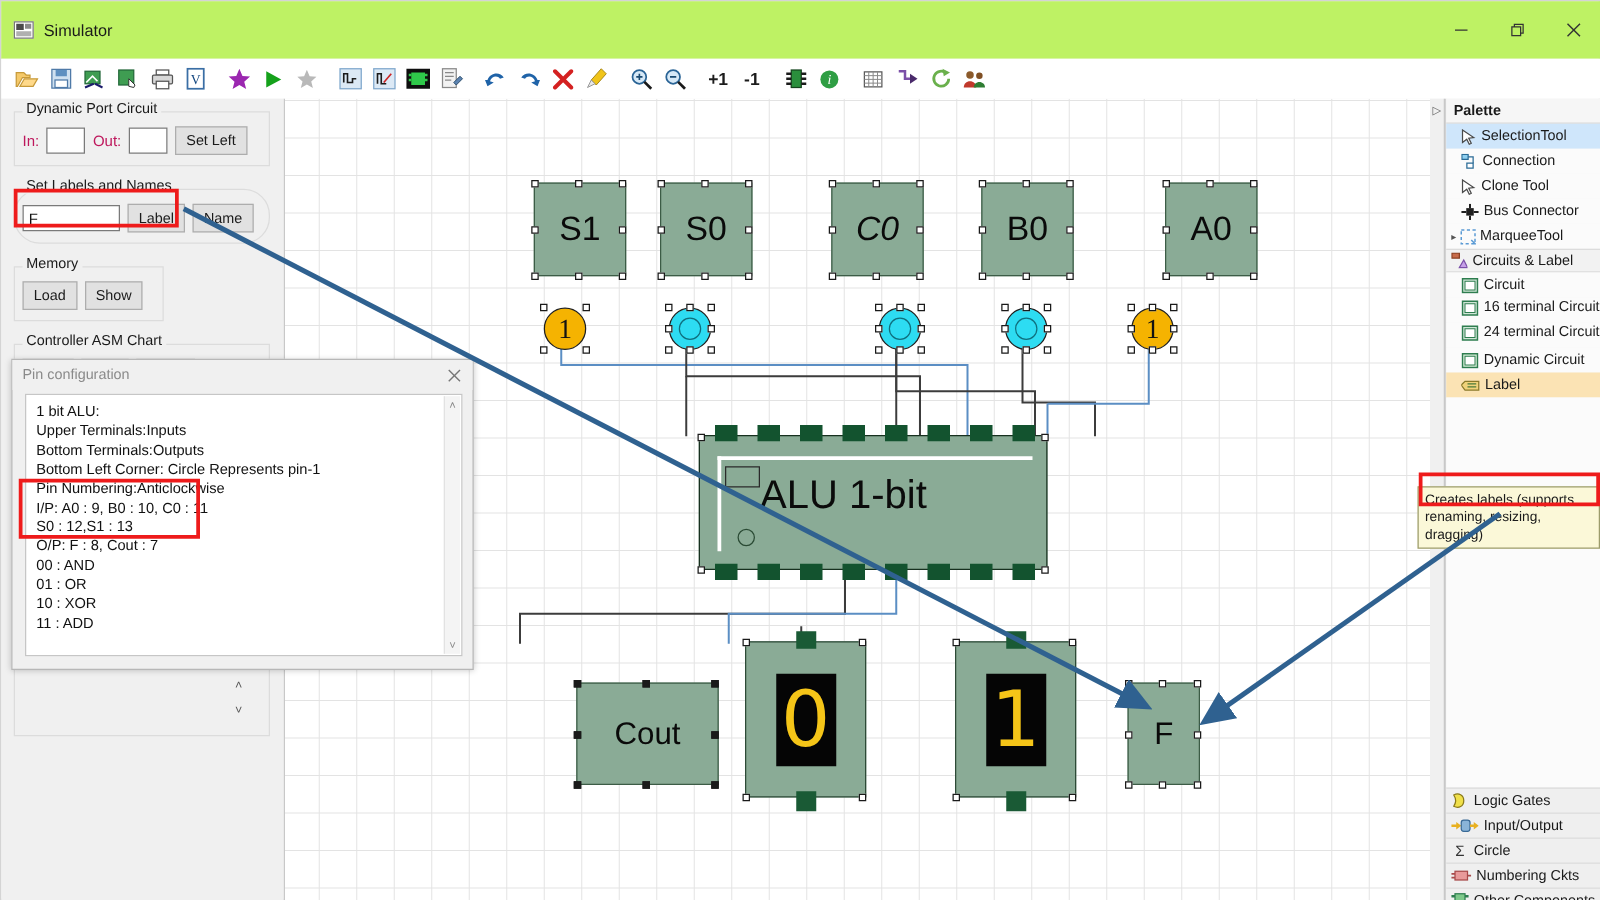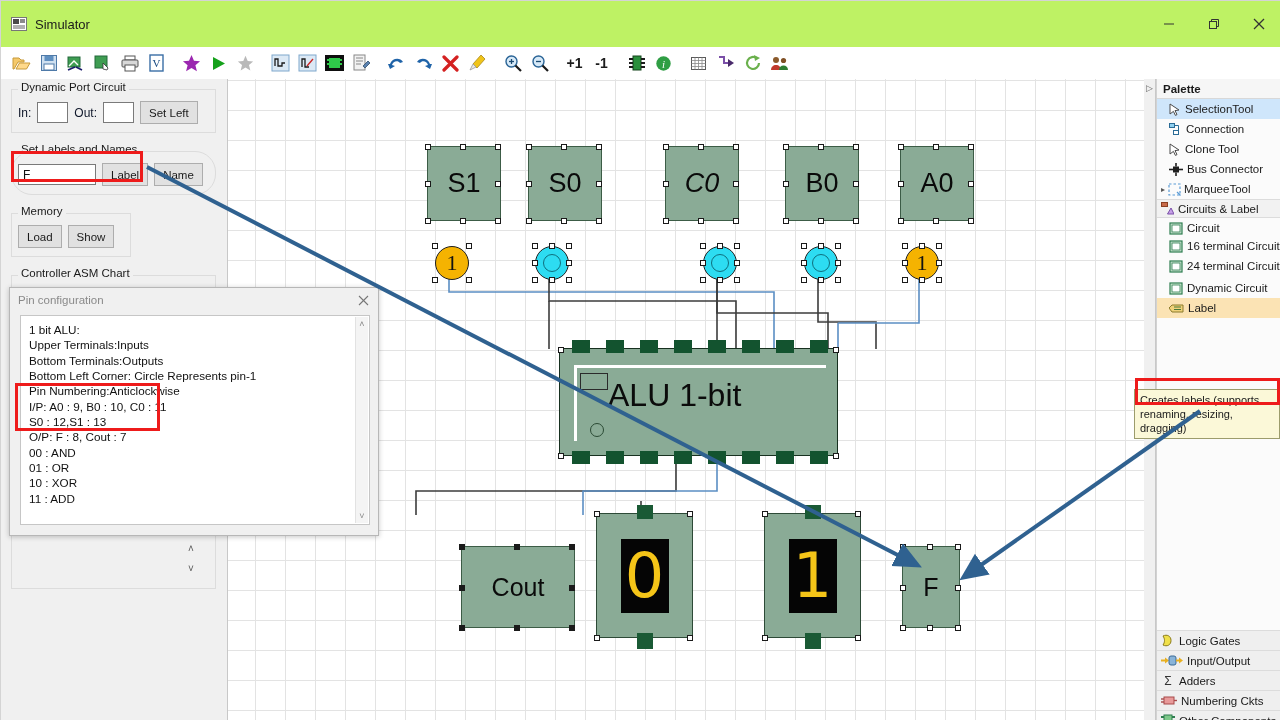--- a/index.html
+++ b/index.html
@@ -81,21 +81,21 @@
     height: 21px; border: 1px solid #7a7a7a; background: #fff;
     font-size: 12px; padding: 0 4px; color: #111;
     display: flex; align-items: center;
   }
   .btn {
     height: 23px; border: 1px solid #adadad; background: #e1e1e1;
     font-size: 11.5px; color: #1a1a1a; padding: 0 8px;
     display: flex; align-items: center; justify-content: center;
     white-space: nowrap;
   }
-  .lbl { font-size: 12px; color: #0f172a; }
+  .lbl { font-size: 12px; color: #be185d; }
 
   #useridgroup {
     position: absolute; left: 10px; top: 450px; width: 205px; height: 60px;
     border: 1px solid #dcdcdc; background: #f0f0f0;
   }
   #useridlabel {
     position: absolute; left: 8px; top: 441px;
     font-size: 11.5px; color: #1a1a1a; background: #f0f0f0;
     padding: 0 3px; z-index: 4;
   }
@@ -647,21 +647,21 @@
           <span style="left:37px;top:2px"></span>
           <span style="left:72px;top:2px"></span>
         <span style="left:2px;top:39px"></span>
           <span style="left:72px;top:39px"></span>
         <span style="left:2px;top:76px"></span>
           <span style="left:37px;top:76px"></span>
           <span style="left:72px;top:76px"></span>
       </div>
     </div>
 
-    <div class="node" style="left:672px; top:67px; width:74px; height:75px;">
+    <div class="node" style="left:704px; top:67px; width:74px; height:75px;">
       <div class="labelbox" style="left:0;top:0;width:74px;height:75px;">A0</div>
       <div class="handles">
         <span style="left:2px;top:2px"></span>
           <span style="left:37px;top:2px"></span>
           <span style="left:72px;top:2px"></span>
         <span style="left:2px;top:39px"></span>
           <span style="left:72px;top:39px"></span>
         <span style="left:2px;top:76px"></span>
           <span style="left:72px;top:39px"></span>
         <span style="left:2px;top:76px"></span>
@@ -940,21 +940,21 @@
           <path d="M0 6.5h5" stroke="#e8b020" stroke-width="2"></path>
           <polygon points="4,3.5 8,6.5 4,9.5" fill="#e8b020"></polygon>
           <rect x="8" y="2" width="7" height="9" rx="2" fill="#8ab4d8" stroke="#3a6a96"></rect>
           <path d="M15 6.5h5" stroke="#e8b020" stroke-width="2"></path>
           <polygon points="18,3.5 22,6.5 18,9.5" fill="#e8b020"></polygon>
         </svg>
       <span>Input/Output</span>
     </div>
     <div class="pal-bottom">
       <span style="font-size:12px; color:#333; width:14px; text-align:center;">Σ</span>
-      <span>Adders</span>
+      <span>Circle</span>
     </div>
     <div class="pal-bottom">
       <svg width="16" height="13" viewBox="0 0 16 13">
           <rect x="3" y="3" width="10" height="7" fill="#e89a9a" stroke="#a84a4a"></rect>
           <line x1="0" y1="5" x2="3" y2="5" stroke="#a84a4a" stroke-width="1.4"></line>
           <line x1="0" y1="8" x2="3" y2="8" stroke="#a84a4a" stroke-width="1.4"></line>
           <line x1="13" y1="6.5" x2="16" y2="6.5" stroke="#a84a4a" stroke-width="1.4"></line>
         </svg>
       <span>Numbering Ckts</span>
     </div>

